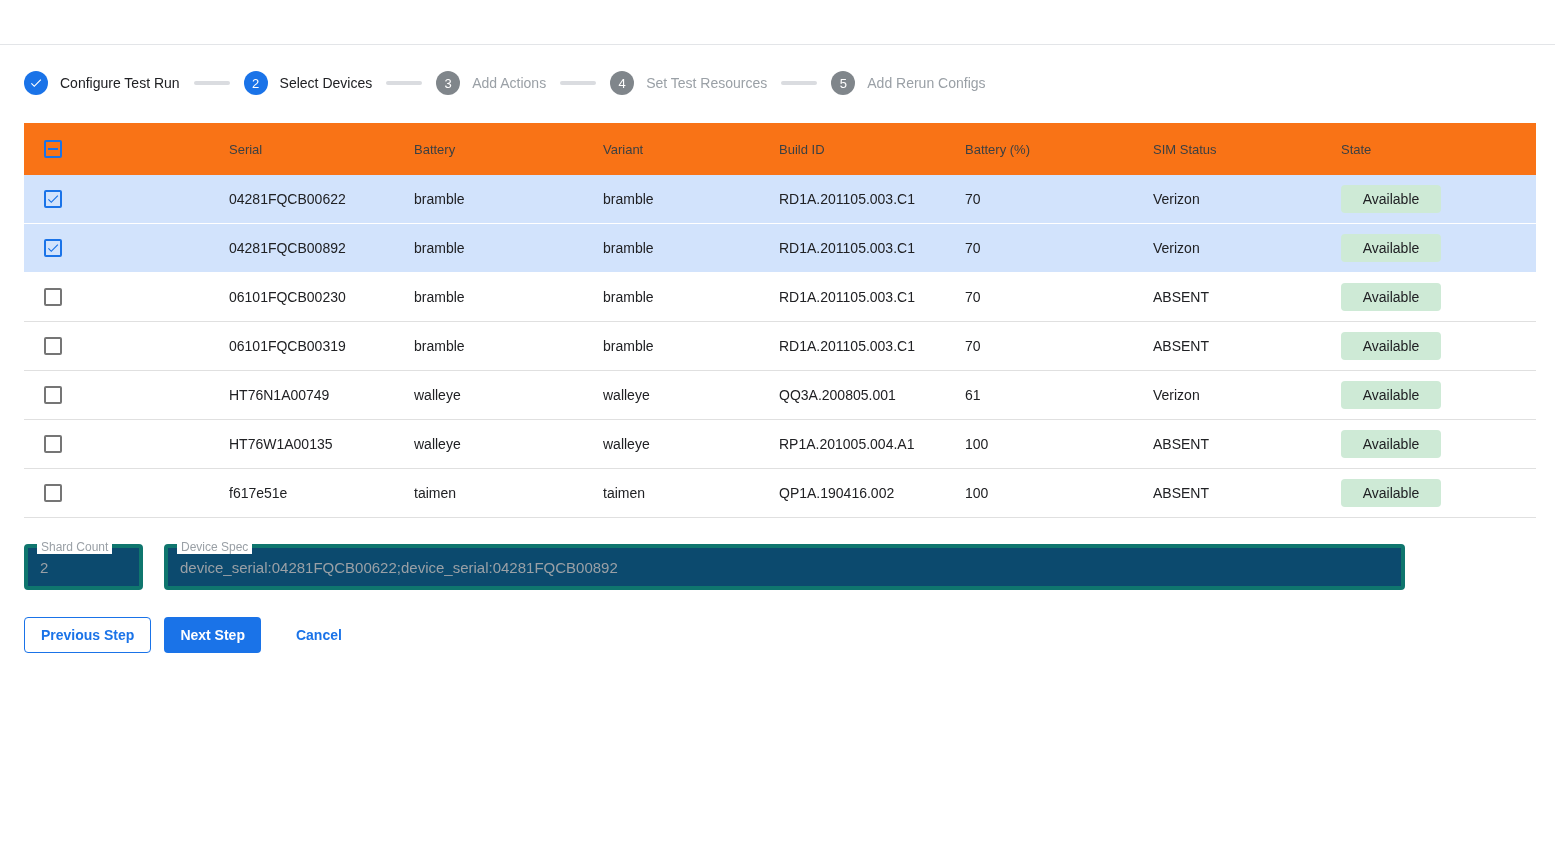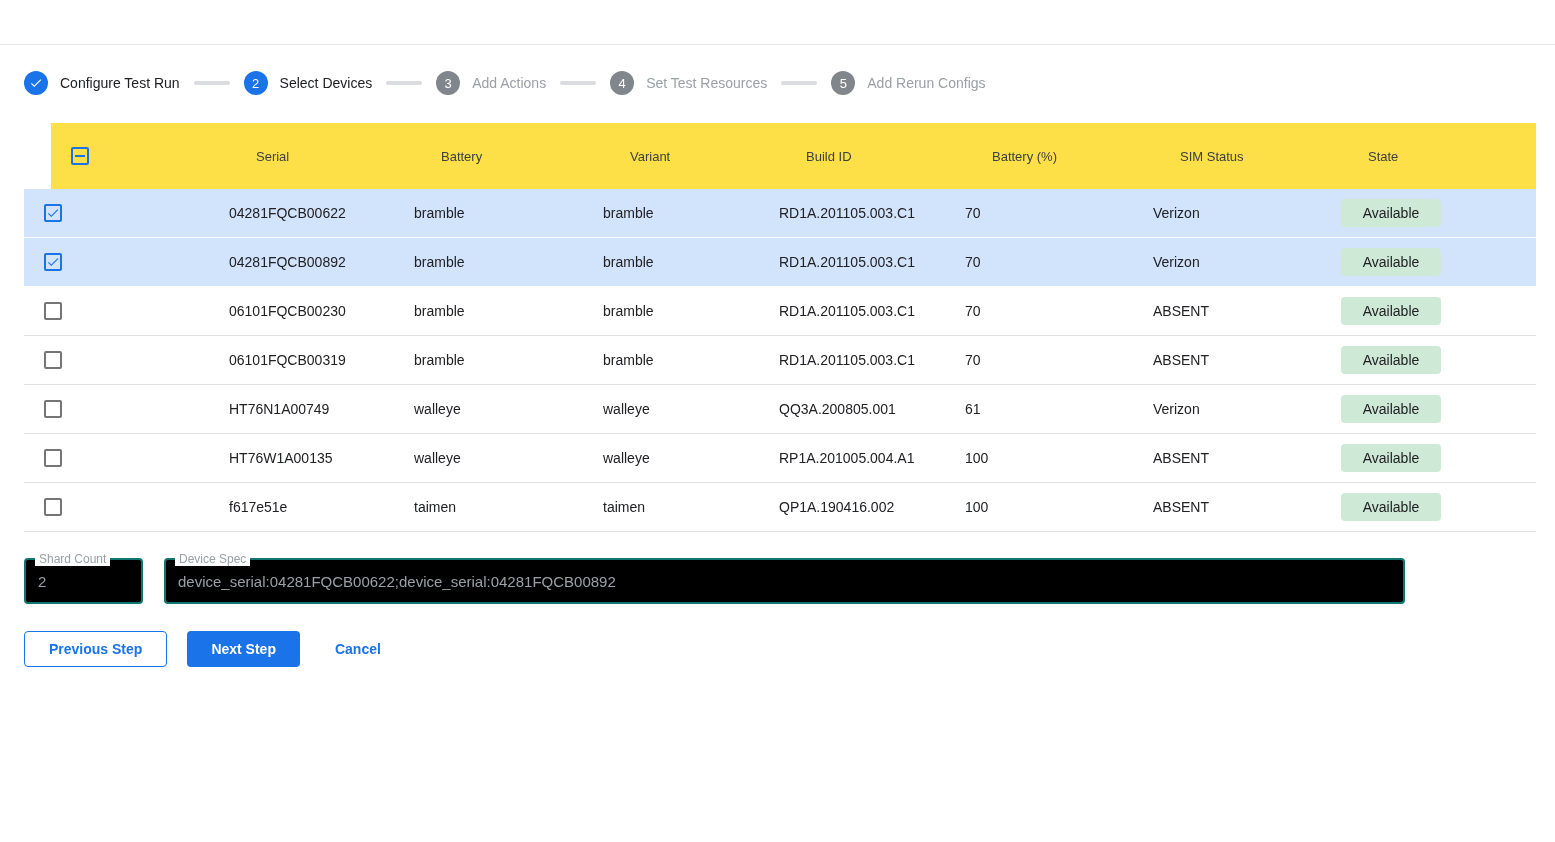--- a/index.html
+++ b/index.html
@@ -28,59 +28,59 @@
   .step.done .step-label, .step.active .step-label { color:#202124; }
   .step.pending .step-label { color:#9aa0a6; }
   .step-connector { width:36px; height:4px; border-radius:2px;
     background:#dadce0; margin:0 14px; flex:0 0 36px; }
 
   
   .device-table { margin:28px 19px 0 24px; }
   .trow { display:grid;
     grid-template-columns:205px 185px 189px 176px 186px 188px 188px minmax(0,1fr);
     align-items:center; }
-  .thead { height:66px; background:#fde047;margin-left:27px; }
+  .thead { height:52px; background:#f97316; }
   .thead .tcell { font-size:13px; color:#3c4043; }
   .tbody .trow { height:49px; border-bottom:1px solid #e0e0e0;
     font-size:14px; cursor:pointer; }
   .tbody .trow.selected { background:#d2e3fc; border-bottom-color:#fff; }
   .cb-cell { padding-left:20px; }
   .cb { width:18px; height:18px; border-radius:2px; display:flex;
     align-items:center; justify-content:center; cursor:pointer; }
   .cb.unchecked { border:2px solid #757575; background:transparent; }
   .cb.checked { border:2px solid #1a73e8; background:transparent; }
   .cb.indeterminate { border:2px solid #1a73e8; }
   .cb .dash { width:10px; height:2px; background:#1a73e8; }
   .badge { display:inline-block; width:100px; text-align:center;
     padding:6px 8px; border-radius:4px; background:#ceead6; color:#202124;
     font-size:14px; }
 
   
   .form-row { display:flex; align-items:flex-start; margin:26px 37px 0 24px; }
-  .field { position:relative; border:2px solid #0f766e; border-radius:4px;
-    height:46px; background:#000000; }
+  .field { position:relative; border:4px solid #0f766e; border-radius:4px;
+    height:46px; background:#0c4a6e; }
   .field-label { position:absolute; top:-8px; left:9px; background:#fff;
     padding:0 4px; font-size:12px; color:#9aa0a6; white-space:nowrap; }
   .field input { border:none; outline:none; width:100%; height:100%;
     padding:0 12px; font-size:15px; color:#9aa0a6; background:transparent;
     font-family:"Liberation Sans", sans-serif; }
   .field.shard { width:119px; }
   .field.spec { width:1241px; margin-left:21px; }
   .manual-edit { margin-left:auto; display:flex; align-items:center;
     padding-top:14px; cursor:pointer; }
   .manual-edit .cb { margin-right:12px; }
   .manual-edit-label { font-size:15px; color:#202124; }
 
   
   .actions { display:flex; align-items:center; margin:27px 24px 0 24px; }
   .btn { height:36px; border-radius:4px; font-size:14px; font-weight:bold;
     font-family:"Liberation Sans", sans-serif; cursor:pointer;
-    display:inline-flex; align-items:center; padding:0 24px; }
+    display:inline-flex; align-items:center; padding:0 16px; }
   .btn-outline { background:#fff; border:1px solid #1a73e8; color:#1a73e8; }
-  .btn-filled { background:#1a73e8; border:none; color:#fff; margin-left:20px; }
+  .btn-filled { background:#1a73e8; border:none; color:#fff; margin-left:13px; }
   .btn-text { background:none; border:none; color:#1a73e8; margin-left:35px;
     padding:0; }
 </style>
 </head>
 <body>
 
 <div class="page-header">
 </div>
 <hr class="header-divider">
 

